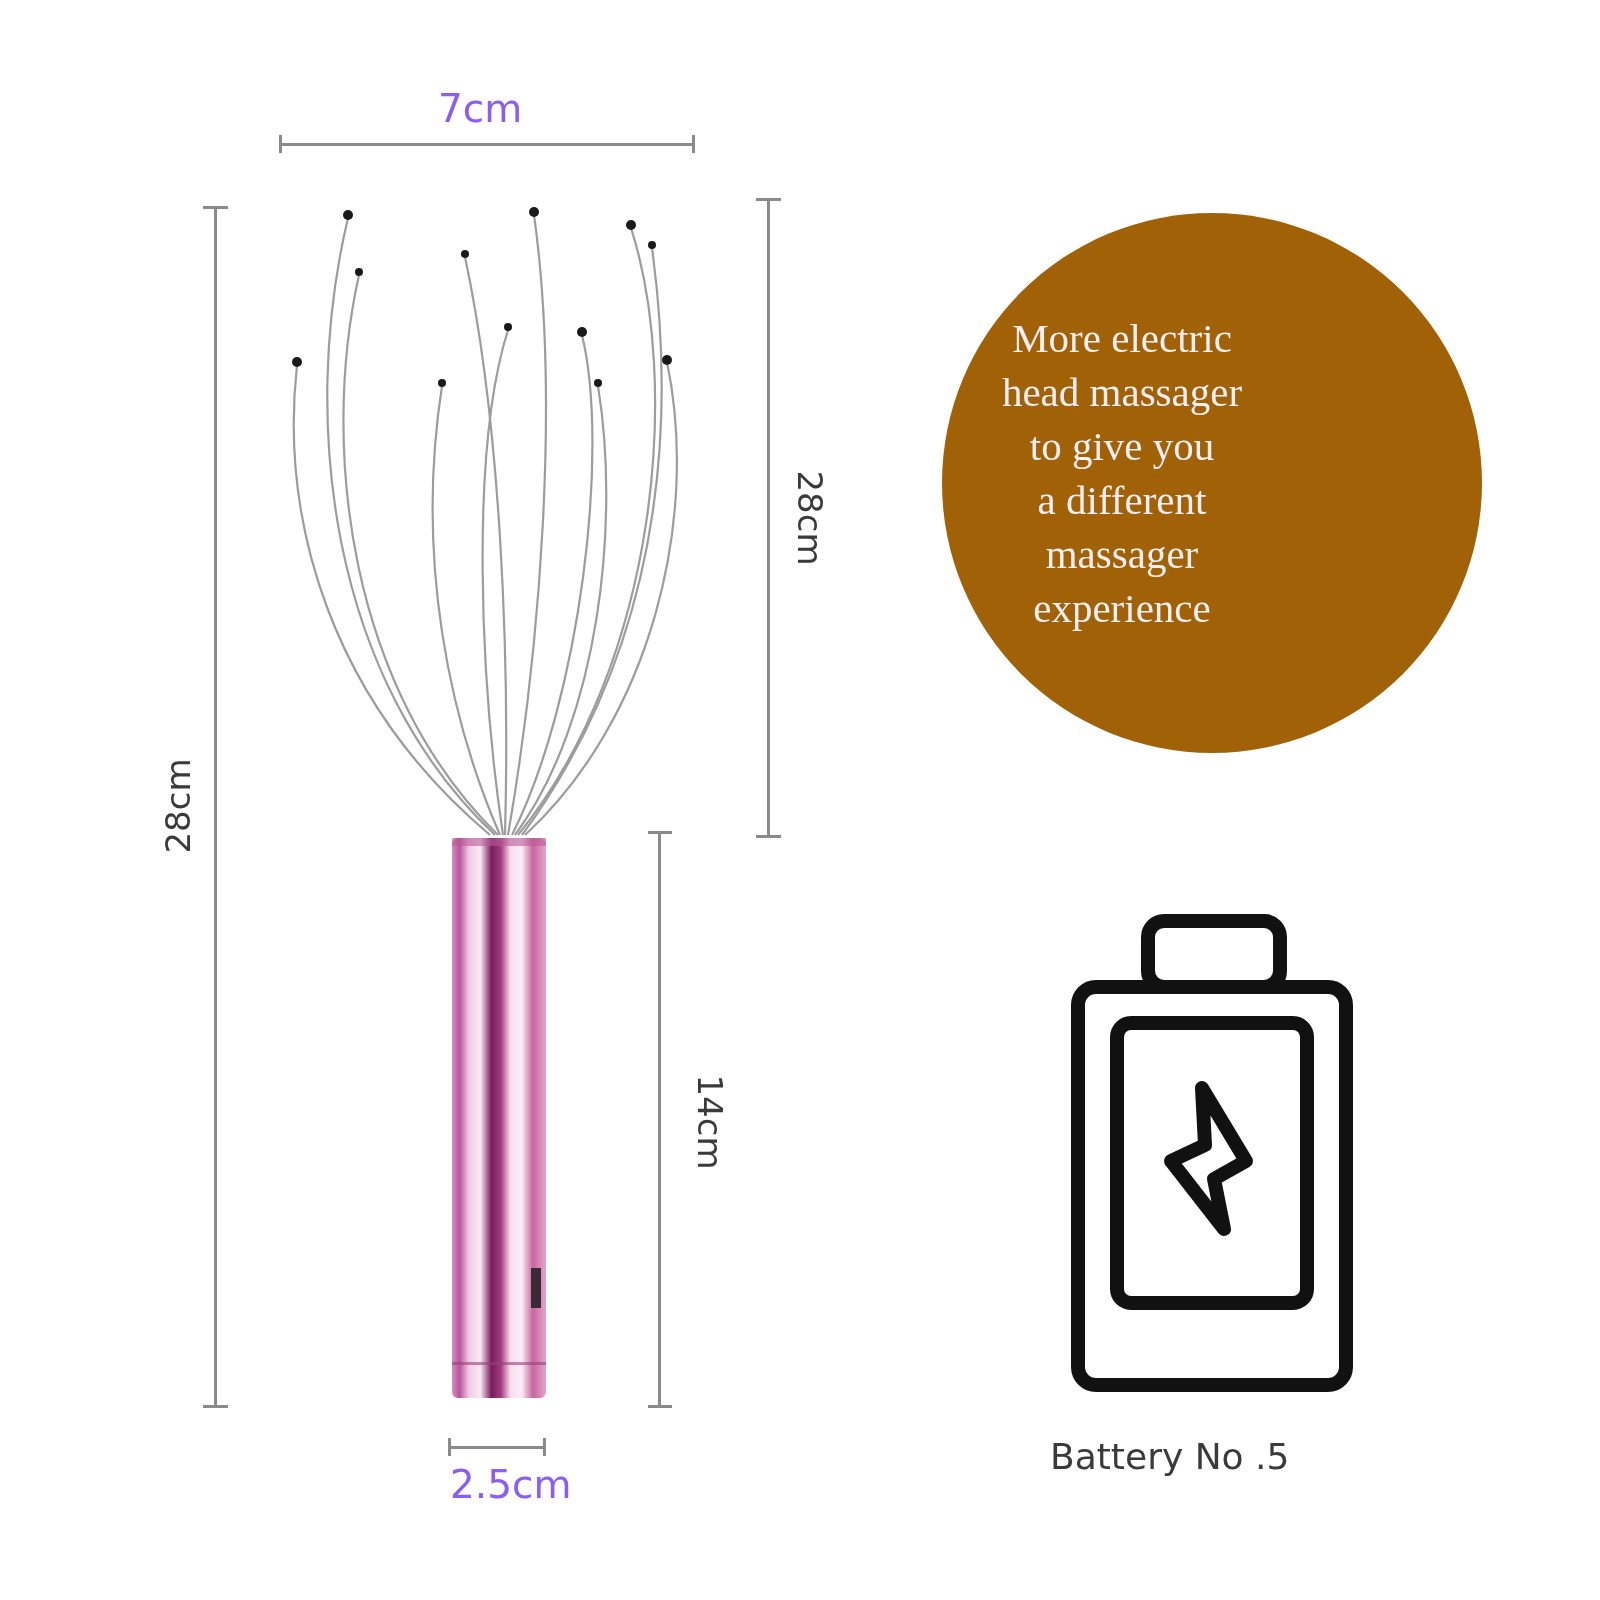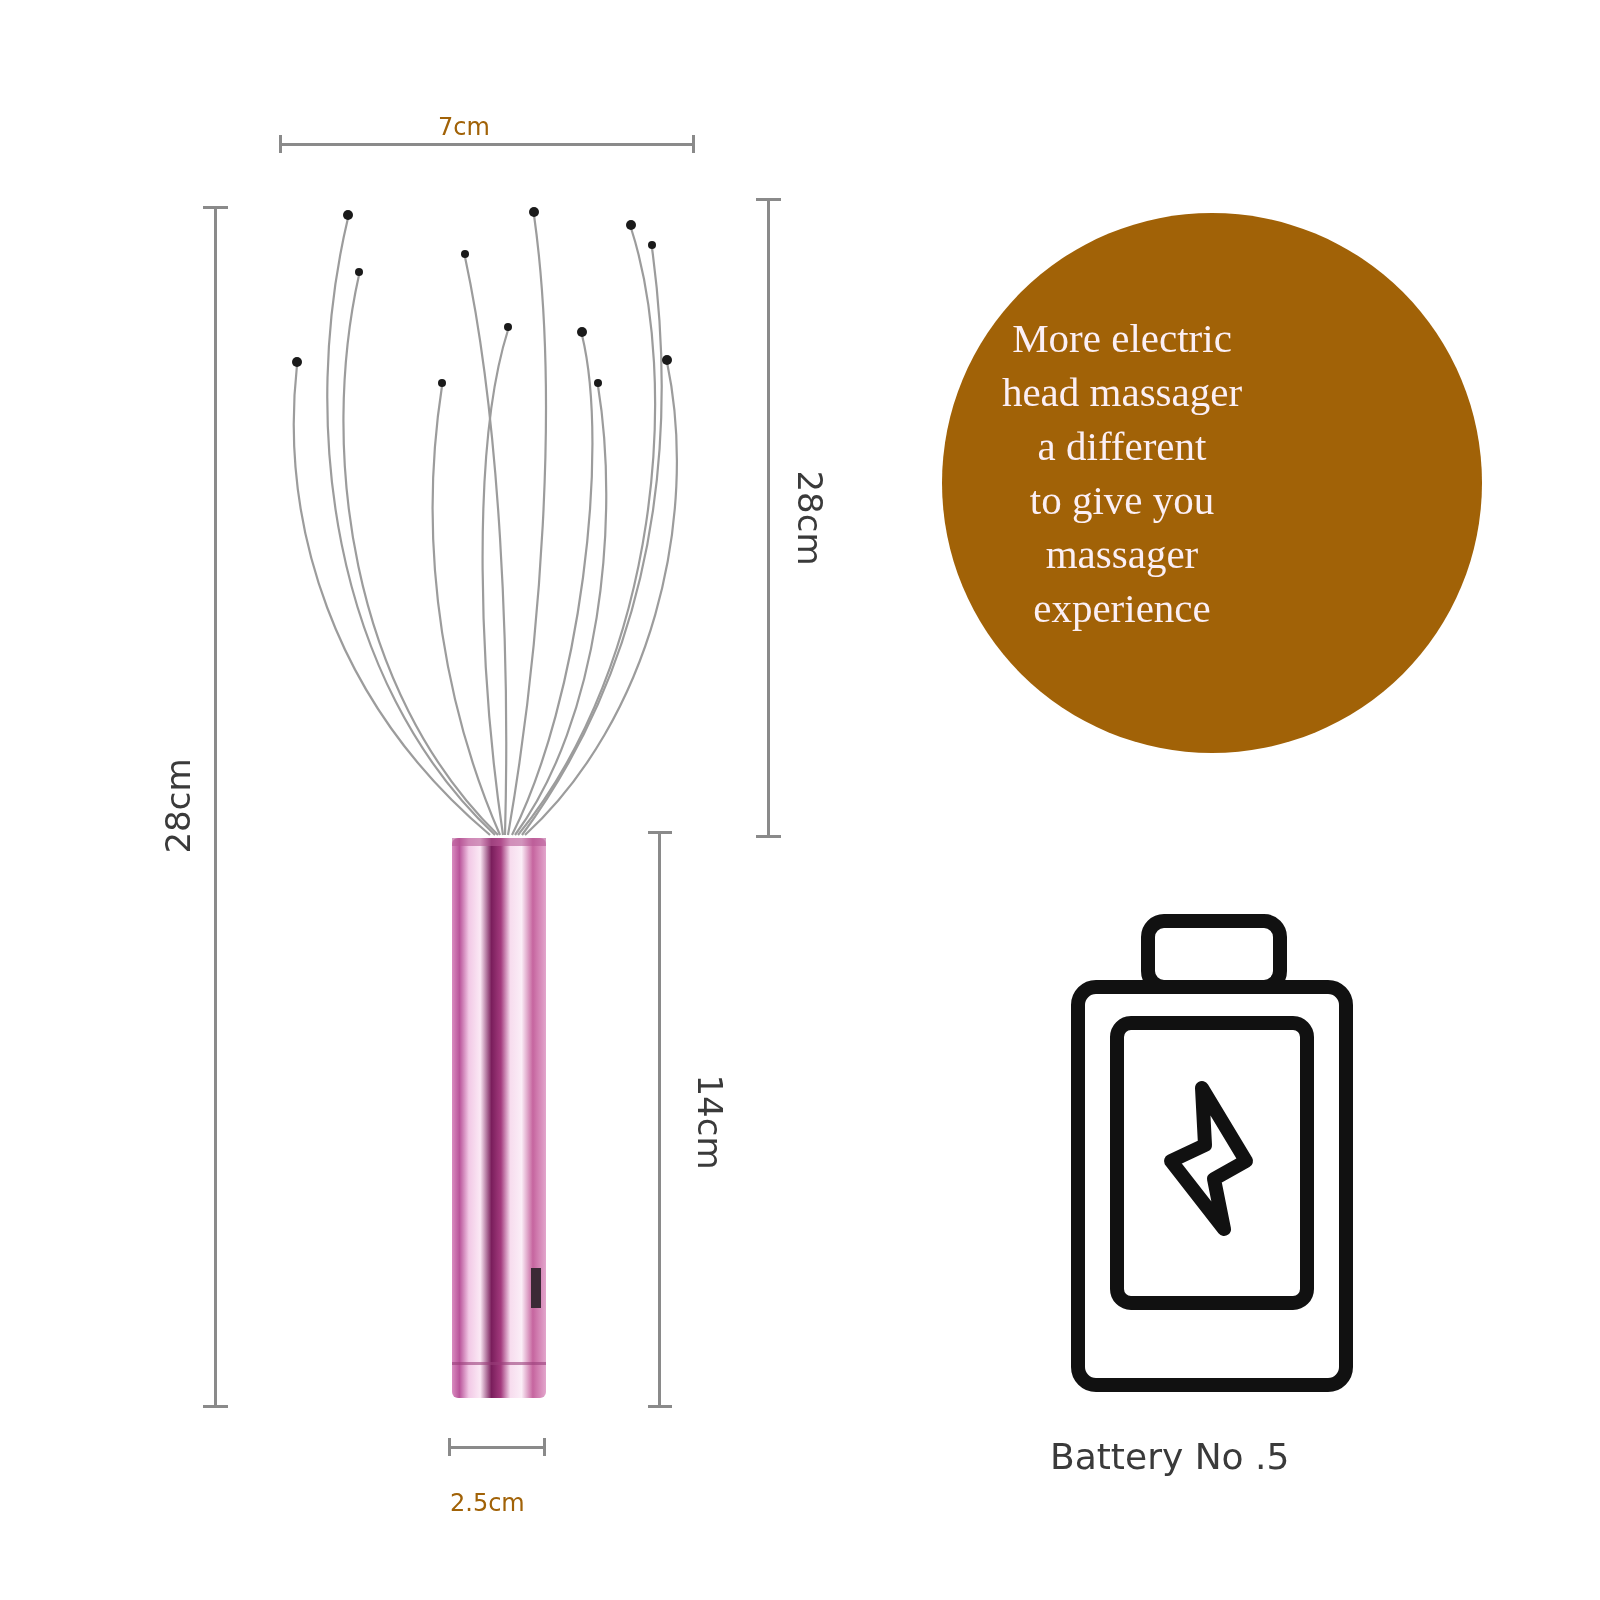--- a/index.html
+++ b/index.html
@@ -2,21 +2,21 @@
 <html><head>
   <meta charset="utf-8">
   <style>
     html, body { margin: 0; padding: 0; }
     body {
       width: 1600px; height: 1600px; background: #ffffff; position: relative; overflow: hidden;
       font-family: "DejaVu Sans", "Liberation Sans", sans-serif; color: #333333;
     }
     .abs { position: absolute; }
     .dim-line { position: absolute; background: #8a8a8a; }
-    .label { position: absolute; font-size: 24px; color: #a16207; white-space: nowrap; margin-top: 27px; }
+    .label { position: absolute; font-size: 39px; color: #8b5cf6; white-space: nowrap; }
     .vlabel { position: absolute; font-size: 34px; color: #3a3a3a; white-space: nowrap; transform-origin: center center; }
     .circle {
       position: absolute; left: 942px; top: 213px; width: 540px; height: 540px; border-radius: 50%;
       background: #a16207; display: flex; align-items: center; justify-content: flex-start; font-family: Liberation Serif, serif;
     }
     .circle-text {
       color: #fbeff5; font-size: 41px; line-height: 54px; text-align: center; width: 360px;
       margin-top: -20px;
     }
     .circle-text div { display: block; }
@@ -111,22 +111,22 @@
     <rect x="452" y="838" width="94" height="8" fill="#b85a96" opacity="0.6"></rect>
     <rect x="452" y="1362" width="94" height="3" fill="#9a3d7a" opacity="0.6"></rect>
     <rect x="531" y="1268" width="10" height="40" fill="#3a2a35"></rect>
   </g>
 </svg>
 
 <div class="circle">
   <div class="circle-text">
     <div>More electric</div>
     <div>head massager</div>
+    <div>to give you</div>
     <div>a different</div>
-    <div>to give you</div>
     <div>massager</div>
     <div>experience</div>
   </div>
 </div>
 
 <svg class="abs" style="left:1060px; top:905px;" width="300" height="500" viewBox="0 0 300 500">
   <g fill="none" stroke="#111111" stroke-width="14" stroke-linejoin="round" stroke-linecap="round">
     <rect x="88" y="16" width="132" height="66" rx="16"></rect>
     <rect x="18" y="82" width="268" height="398" rx="18"></rect>
     <rect x="57" y="118" width="190" height="280" rx="14"></rect>

